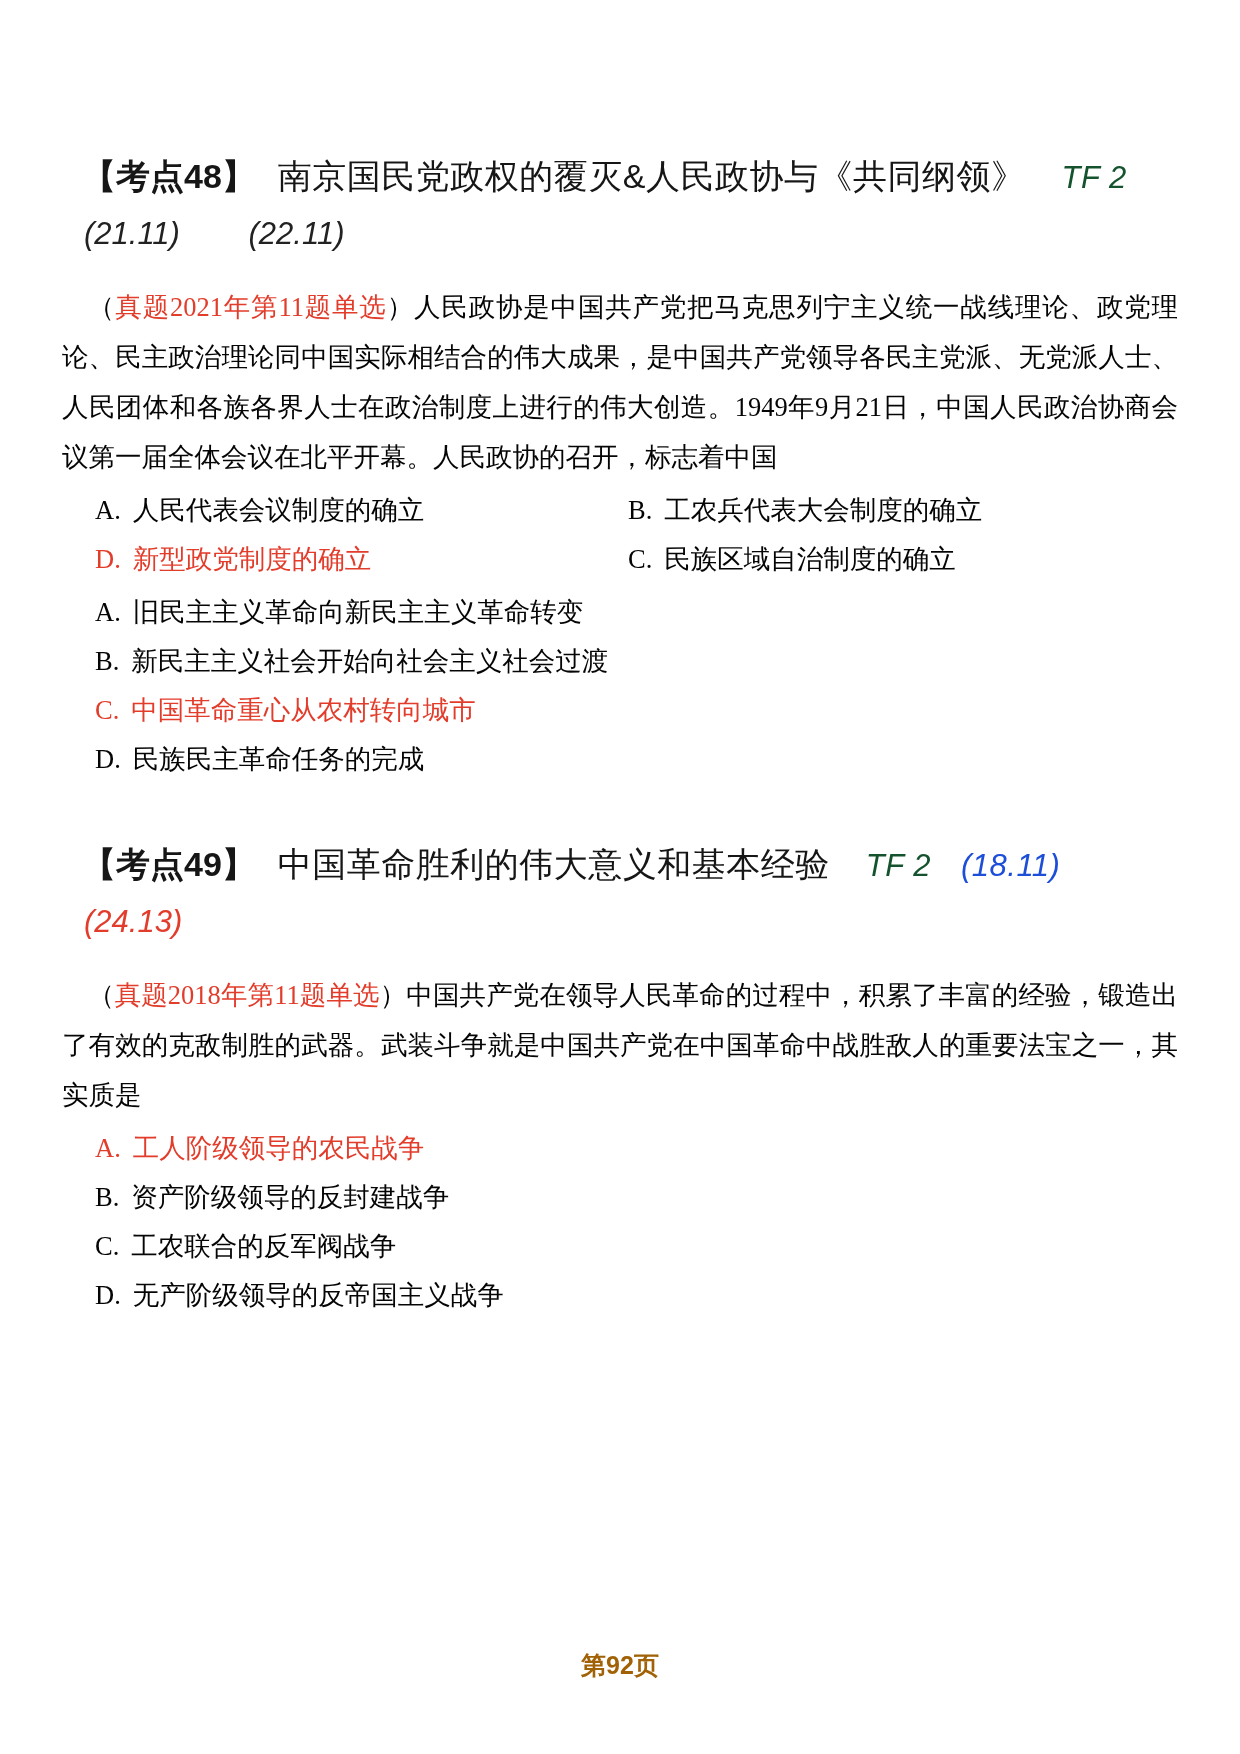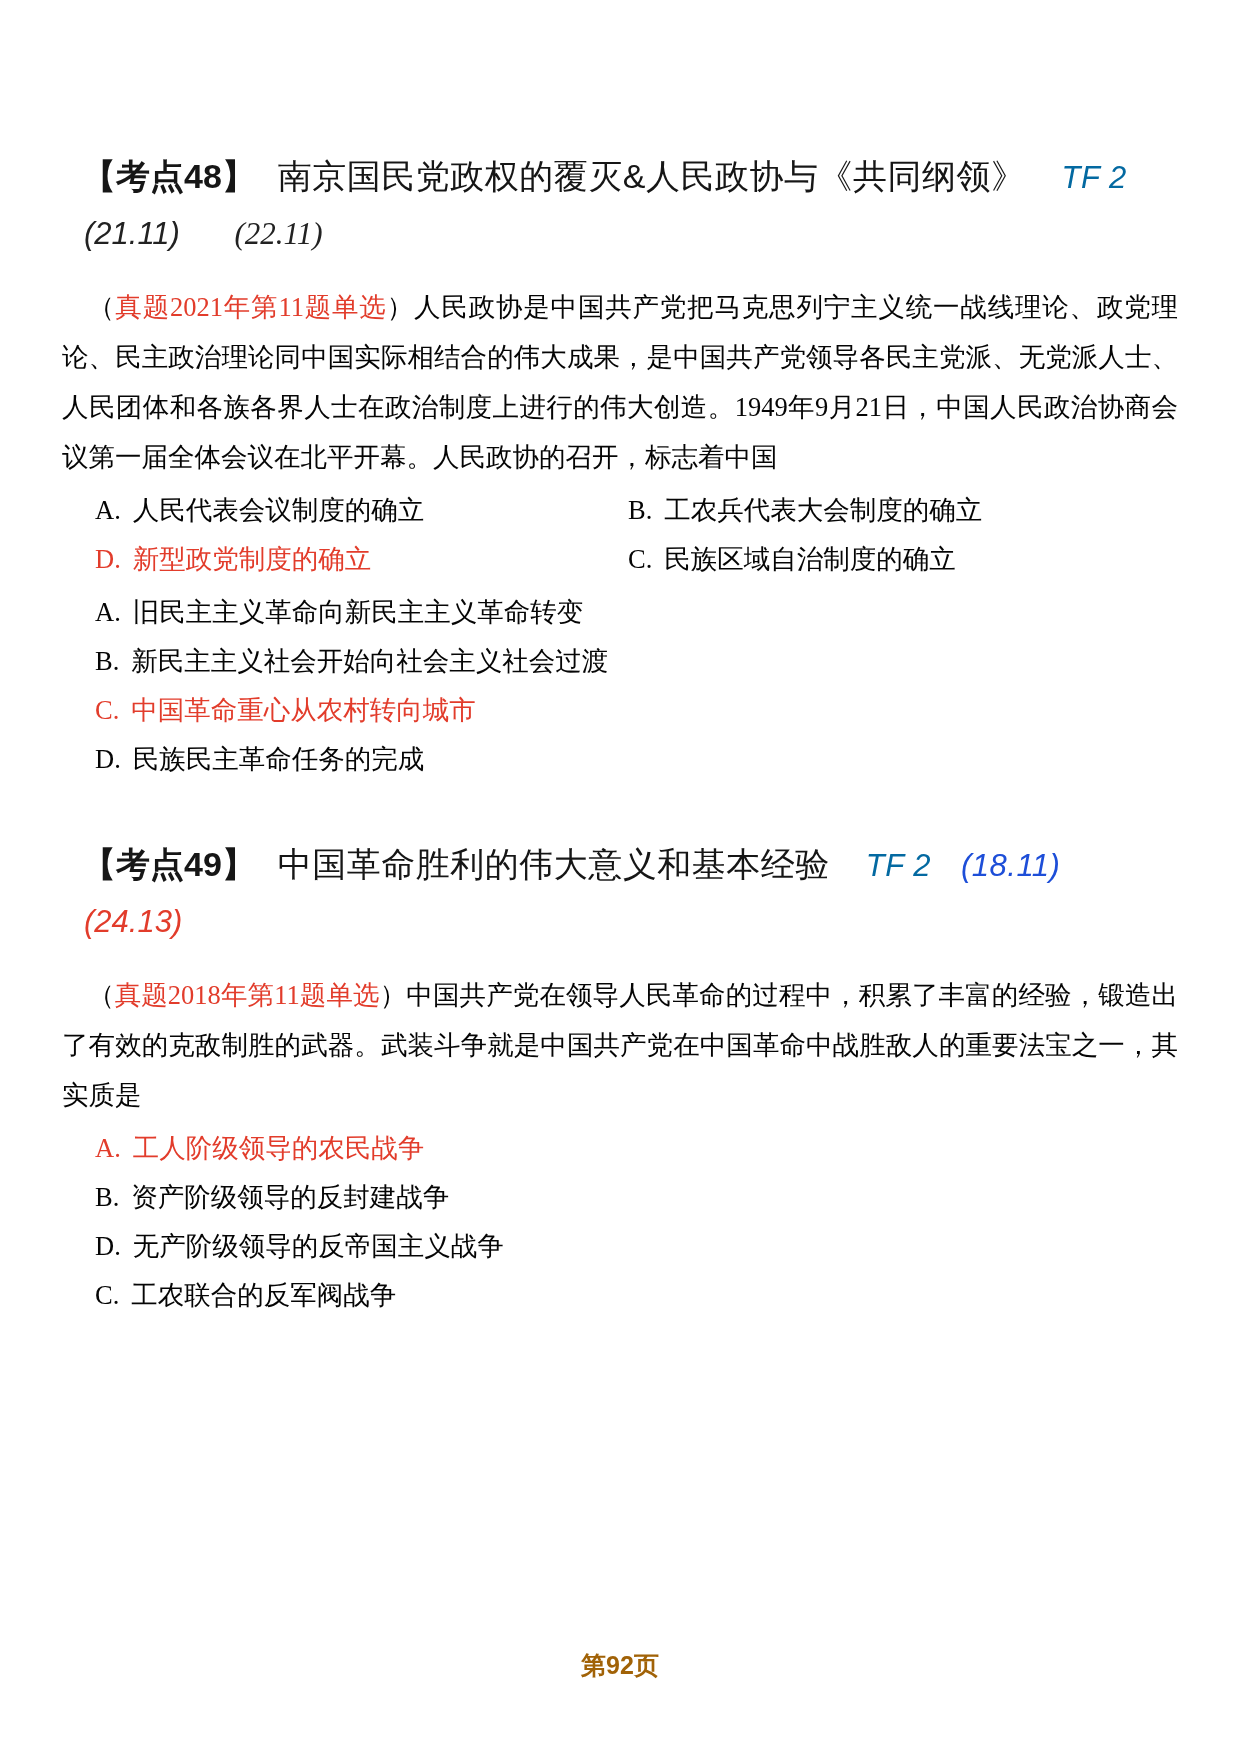--- a/index.html
+++ b/index.html
@@ -11,28 +11,28 @@
   }
   .page { padding:148px 62px 0 62px; box-sizing:border-box; }
 
   
   .kp-heading{
     font-family:"Liberation Sans","DejaVu Sans",sans-serif;
     font-weight:400; font-size:34px; line-height:56px;
     margin:0 0 0 20px; color:#161616; letter-spacing:0.5px;
   }
   .kp-tag{ font-weight:900; letter-spacing:0; margin-right:22px; }
-  .kp-tf{ font-style:italic; font-size:31px; margin-left:36px; color:#0369a1; }
+  .kp-tf{ font-style:italic; font-size:31px; margin-left:36px; color:#14532d; }
   .kp-ref-inline{ font-style:italic; font-size:31px; margin-left:30px; color:#1d4ed8; }
   .kp-refs{
     font-family:"Liberation Sans","DejaVu Sans",sans-serif;
     font-style:italic; font-size:31px; line-height:56px;
     margin-left:22px; color:#222;
   }
-  .kp-refs .ref + .ref{ margin-left:46px;font-family:Liberation Serif, serif; }
+  .kp-refs .ref + .ref{ margin-left:60px; }
 
   
   .q-para{
     font-size:26.5px; line-height:50px; text-align:justify;
     margin:20px 0 0 0; text-indent:26px; color:#050505;
   }
   .q-para.gap-lg{ margin-top:50px; }
   .q-tag-paren{ color:#050505; }
 
   
@@ -86,20 +86,20 @@
   <section class="section-49">
     <h2 class="kp-heading"><span class="kp-tag">【考点49】</span><span class="kp-title">中国革命胜利的伟大意义和基本经验</span><span class="kp-tf">TF 2</span><span class="kp-ref-inline">(18.11)</span></h2>
     <div class="kp-refs">
       <span class="ref red">(24.13)</span>
     </div>
 
     <p class="q-para"><span class="q-tag-paren">（</span><span class="red">真题2018年第11题单选</span><span class="q-tag-paren">）</span><span>中国共产党在领导人民革命的过程中，积累了丰富的经验，锻造出了有效的克敌制胜的武器。武装斗争就是中国共产党在中国革命中战胜敌人的重要法宝之一，其实质是</span></p>
     <div class="opts">
       <div class="opt red"><span class="opt-label">A.</span><span>工人阶级领导的农民战争</span></div>
       <div class="opt"><span class="opt-label">B.</span><span>资产阶级领导的反封建战争</span></div>
+      <div class="opt"><span class="opt-label">C.</span><span>工农联合的反军阀战争</span></div>
       <div class="opt"><span class="opt-label">D.</span><span>无产阶级领导的反帝国主义战争</span></div>
-      <div class="opt"><span class="opt-label">C.</span><span>工农联合的反军阀战争</span></div>
     </div>
   </section>
 
 </div>
 
 <div class="footer">第92页</div>
 
 </body></html>

